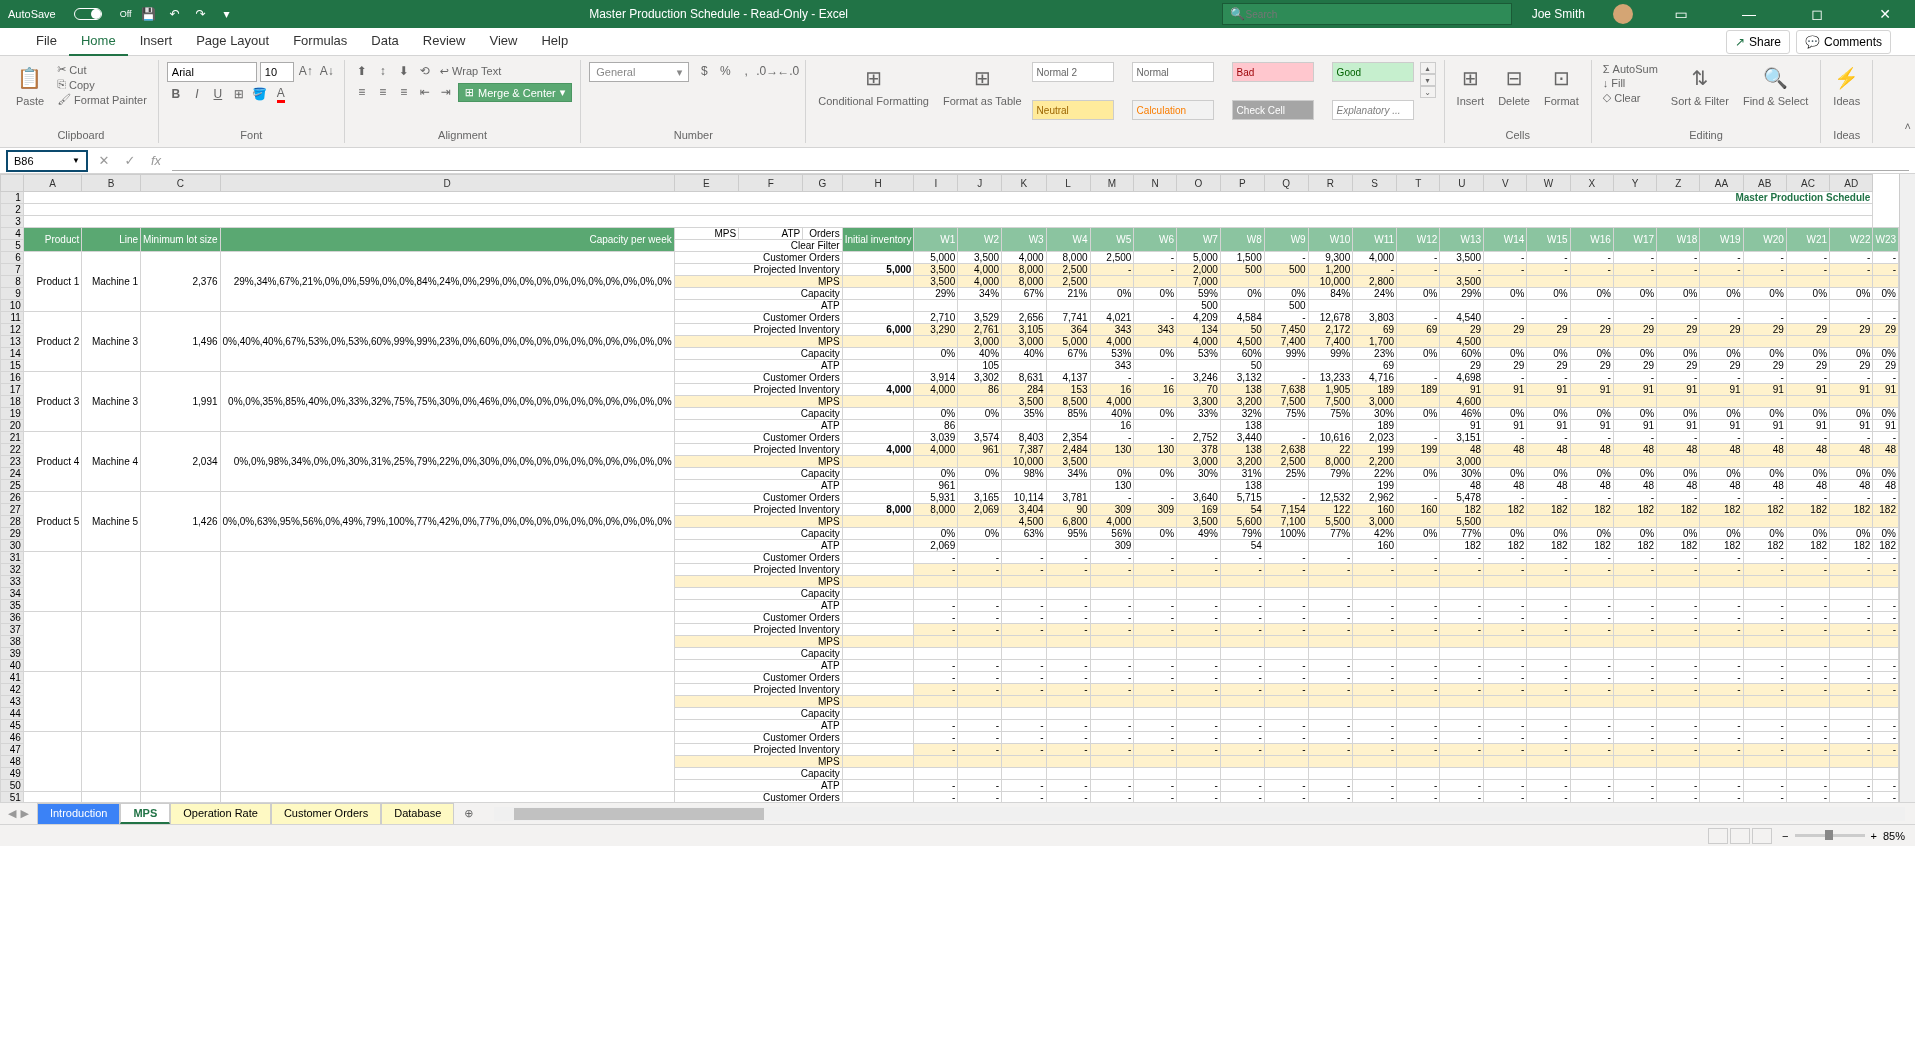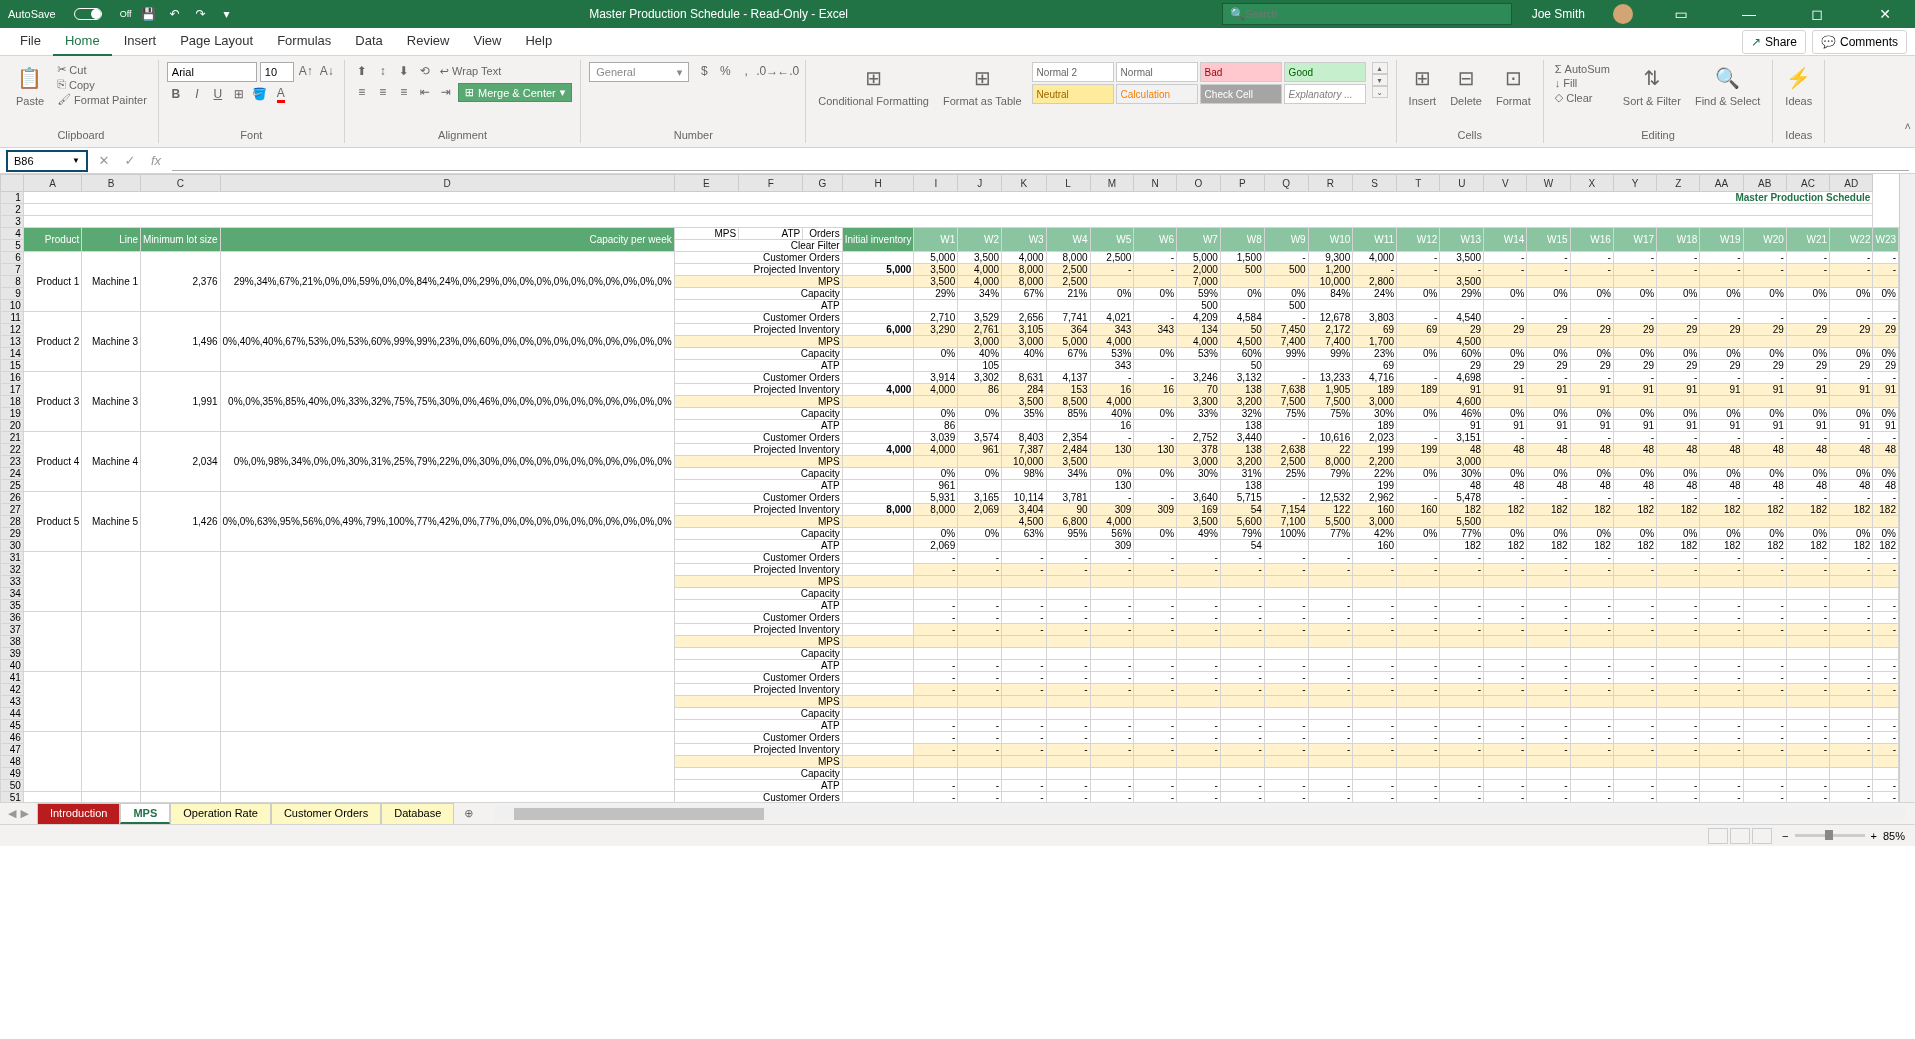--- a/index.html
+++ b/index.html
@@ -9,39 +9,39 @@
 .autosave{display:flex;align-items:center;gap:18px;font-size:11px}
 .as-toggle{width:28px;height:12px;border:1px solid #fff;border-radius:7px;position:relative;background:#217346}
 .as-toggle::after{content:"";width:10px;height:10px;background:#fff;border-radius:50%;position:absolute;right:0;top:0}
 .qat-btn{width:18px;height:18px;display:flex;align-items:center;justify-content:center;color:#fff;font-size:12px}
 .tb-center{flex:1;text-align:center;font-size:12px}
 .tb-search{width:290px;height:22px;background:#2e8b57;border:1px solid #1a5a36;display:flex;align-items:center;padding:0 8px;margin:0 20px}
 .tb-search input{background:transparent;border:none;color:#fff;font-size:10px;flex:1;outline:none}
 .tb-right{display:flex;align-items:center;gap:28px;padding-right:10px}
 .avatar{width:20px;height:20px;border-radius:50%;background:#d4a574}
 .wbtn{width:40px;height:28px;display:flex;align-items:center;justify-content:center;font-size:14px}
-.ribbon-tabs{height:28px;background:#fff;border-bottom:1px solid #d4d4d4;display:flex;align-items:center;padding:0 8px;font-size:13px}
+.ribbon-tabs{height:28px;background:#fff;border-bottom:1px solid #d4d4d4;display:flex;align-items:center;padding:0 24px;font-size:13px}
 .rtab{padding:6px 12px;cursor:pointer;color:#333}
 .rtab.active{color:#217346;border-bottom:2px solid #217346;font-weight:500}
 .rtab-right{margin-left:auto;display:flex;gap:6px}
 .rbtn{padding:4px 8px;border:1px solid #d4d4d4;border-radius:3px;display:flex;align-items:center;gap:4px;font-size:12px;cursor:pointer}
 .ribbon{height:92px;background:#f3f2f1;border-bottom:1px solid #d4d4d4;display:flex;padding:4px;font-size:11px;color:#666}
 .rgroup{border-right:1px solid #d4d4d4;padding:2px 8px;display:flex;flex-direction:column;justify-content:space-between}
 .rgroup-name{text-align:center;font-size:11px;color:#666;padding-top:2px}
 .rgroup-body{display:flex;gap:6px;align-items:flex-start}
 .rvert{display:flex;flex-direction:column;gap:3px;align-items:center;padding:2px 4px}
 .rvert .ic{font-size:20px;height:28px;display:flex;align-items:center}
 .ritem{display:flex;align-items:center;gap:3px;padding:1px 3px;cursor:pointer}
 .font-sel{width:90px;height:20px;border:1px solid #ababab;background:#fff;font-size:11px;padding:0 4px}
 .size-sel{width:34px;height:20px;border:1px solid #ababab;background:#fff;font-size:11px;padding:0 4px}
 .rrow{display:flex;gap:3px}
 .bicon{width:18px;height:18px;display:flex;align-items:center;justify-content:center;font-size:12px}
 .dropdown-box{height:20px;border:1px solid #ababab;background:#fff;padding:0 6px;display:flex;align-items:center;font-size:11px;color:#888;min-width:100px;justify-content:space-between}
 .merge-btn{background:#5aa872;color:#fff;border:1px solid #4a9662;padding:2px 6px;display:flex;align-items:center;gap:4px}
-.styles-grid{display:grid;grid-template-columns:82px 82px 82px 82px;grid-template-rows:20px 20px;gap:2px}
+.styles-grid{display:grid;grid-template-columns:82px 82px 82px 82px;grid-template-rows:20px 20px;gap:18px}
 .style-cell{border:1px solid #ccc;display:flex;align-items:center;padding:0 4px;font-size:10px;background:#fff}
 .sc-bad{background:#ffc7ce;color:#9c0006}
 .sc-good{background:#c6efce;color:#006100}
 .sc-check{background:#a5a5a5;color:#fff}
 .sc-explan{font-style:italic;color:#7f7f7f}
 .sc-calc{color:#fa7d00;background:#f2f2f2}
 .sc-neutral{background:#ffeb9c;color:#9c6500}
 .styles-nav{width:16px;display:flex;flex-direction:column;font-size:8px}
 .styles-nav div{height:12px;border:1px solid #ccc;display:flex;align-items:center;justify-content:center}
 .namebox{width:82px;height:22px;border:2px solid #0c4a6e;background:#fff;padding:0 6px;font-size:11px;display:flex;align-items:center;justify-content:space-between}
@@ -61,21 +61,21 @@
 .pi{background:#fff2cc}
 .mps{background:#fff2cc}
 .row-label{text-align:left;padding-left:3px}
 .filter-btn{background:#fff;border:1px solid #999;font-size:9px;padding:1px 4px;text-align:center}
 .statusbar{height:22px;background:#f3f2f1;border-top:1px solid #d4d4d4;display:flex;align-items:center;justify-content:flex-end;padding:0 10px;font-size:11px;gap:10px}
 .sheet-tabs{height:22px;background:#f3f2f1;border-top:1px solid #d4d4d4;display:flex;align-items:center;font-size:11px}
 .st-nav{display:flex;gap:4px;padding:0 8px;color:#999}
 .stab{padding:3px 12px;border:1px solid #ccc;border-bottom:none;background:#fff;cursor:pointer}
 .stab.green{background:#fef9c3;color:#000}
 .stab.active{background:#fff;color:#217346;border-bottom:2px solid #217346;font-weight:bold}
-.stab.intro{background:#b91c1c;color:#fff}
+.stab.intro{background:#3b82f6;color:#fff}
 .hscroll{flex:1;margin:0 10px;height:14px;background:#f0f0f0;position:relative}
 .hscroll-thumb{position:absolute;height:12px;background:#c1c1c1;width:250px;left:20px;top:1px}
 .zoom{display:flex;align-items:center;gap:6px}
 .zoom-slider{width:70px;height:3px;background:#ccc;position:relative}
 .zoom-thumb{width:8px;height:10px;background:#888;position:absolute;left:30px;top:-4px}
 .view-btns{display:flex;gap:2px}
 .view-btn{width:20px;height:16px;border:1px solid #ccc}
 .collapse-rib{position:absolute;right:4px;top:120px;font-size:11px;color:#666}
 .bold-border{border-top:1px solid #666!important}
 .vscroll{width:16px;background:#f0f0f0;border-left:1px solid #ccc}

